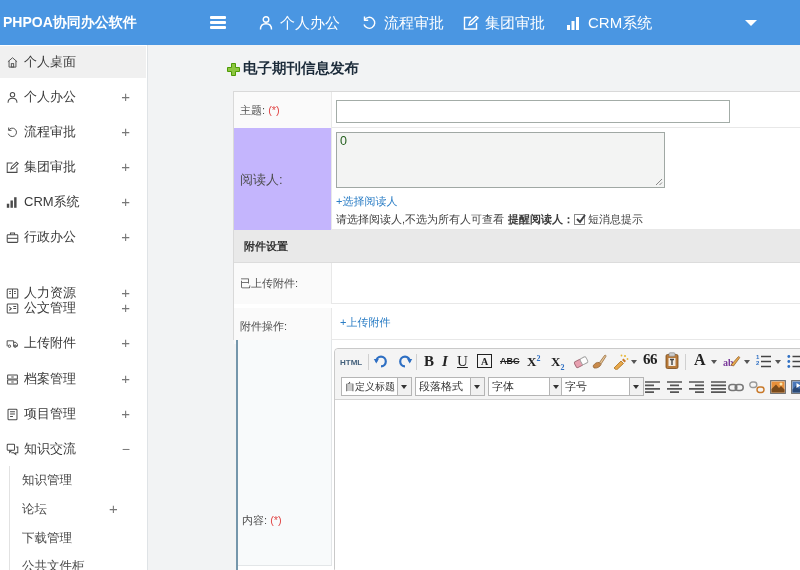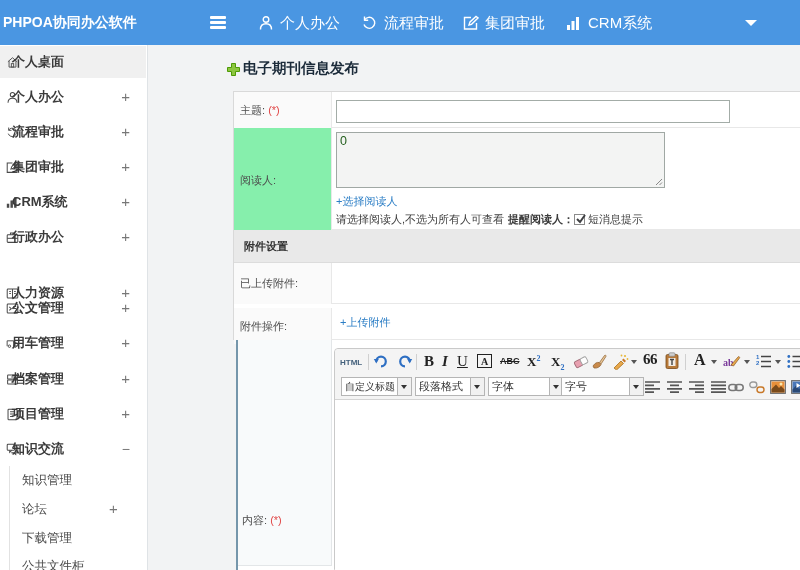--- a/index.html
+++ b/index.html
@@ -13,21 +13,21 @@
 .burger { position:absolute; left:210px; top:16px; width:16px; height:13px; }
 .burger i { display:block; height:2.6px; background:#fff; margin-bottom:2.4px; border-radius:1px; }
 .navitem { position:absolute; top:0; height:45px; line-height:45px; color:#fff; font-size:15px; }
 .navitem svg { vertical-align:-3px; margin-right:6px; }
 .caret { position:absolute; top:20px; width:0; height:0; border-left:6px solid transparent; border-right:6px solid transparent; border-top:6.5px solid #fff; }
 
 
 .sidebar { position:absolute; left:0; top:45px; width:148px; height:525px; background:#fff; border-right:1px solid #dfe3e6; }
 .sitem { position:absolute; left:0; width:146px; height:32px; line-height:32px; color:#3a3a3a; font-size:13px; }
 .sitem svg { position:absolute; left:6px; top:10px; width:13px; height:13px; }
-.sitem .txt { position:absolute; left:12px;font-weight:bold; }
+.sitem .txt { position:absolute; left:24px; }
 .sitem .pm { position:absolute; right:16px; top:0; color:#777; font-size:15px; font-weight:400; }
 .sitem.active { background:#f0f0f0; }
 .ssub { position:absolute; left:22px; height:20px; line-height:20px; color:#4a4a4a; font-size:12.5px; }
 
 
 .ti { position:absolute; top:4px; color:#222; }
 .tserif { font-family:"Liberation Serif", serif; }
 .tsep { position:absolute; top:5px; width:1px; height:16px; background:#d0d0d0; }
 .tarr { position:absolute; top:11px; width:0; height:0; border-left:3.5px solid transparent; border-right:3.5px solid transparent; border-top:4px solid #555; }
 .tsel { position:absolute; top:2px; height:19px; background:#fff; border:1px solid #b5b5b5; font-size:11px; color:#333; line-height:17px; padding-left:3px; white-space:nowrap; overflow:hidden; }
@@ -138,21 +138,21 @@
     <span class="txt">公文管理</span>
       <span class="pm">+</span>
   </div>
   <div class="sitem" style="top:282px;">
     <svg width="17" height="16" viewBox="0 0 17 16" fill="none" stroke="#4a4a4a" stroke-width="1.25">
         <path d="M1.5 11.5 L1.5 4.5 L10 4.5 L10 11.5"></path>
         <path d="M10 6.5 L13 6.5 L15 9 L15 11.5 L10 11.5"></path>
         <circle cx="4.5" cy="11.5" r="1.6"></circle>
         <circle cx="12" cy="11.5" r="1.6"></circle>
       </svg>
-    <span class="txt">用车管理</span>
+    <span class="txt">上传附件</span>
       <span class="pm">+</span>
   </div>
   <div class="sitem" style="top:318px;">
     <svg width="16" height="16" viewBox="0 0 16 16" fill="none" stroke="#4a4a4a" stroke-width="1.25">
         <rect x="2" y="2.5" width="12" height="5" rx="0.5"></rect>
         <rect x="2" y="8.5" width="12" height="5" rx="0.5"></rect>
         <path d="M6.5 5 L9.5 5 M6.5 11 L9.5 11"></path>
       </svg>
     <span class="txt">档案管理</span>
       <span class="pm">+</span>
@@ -189,21 +189,21 @@
 <div class="abs" style="left:243px; top:59px; font-size:14.5px; font-weight:bold; color:#1c2b3a;">电子期刊信息发布</div>
 
 <div class="abs" style="left:233px; top:91px; width:572px; border-top:1px solid #d9d9d9; border-left:1px solid #d9d9d9; background:#fff;">
 
   <div style="position:relative; height:36px; border-bottom:1px solid #e8e8e8;">
     <div style="position:absolute; left:0; top:0; width:98px; height:36px; background:#fafafa; border-right:1px solid #e8e8e8; line-height:36px; font-size:11px; color:#4c4c4c; padding-left:6px;">主题: <span style="color:#e14848;">(*)</span></div>
     <div style="position:absolute; left:102px; top:8px; width:394px; height:23px; border:1px solid #a3aca7; background:#fff;"></div>
   </div>
 
   <div style="position:relative; height:102px; border-bottom:1px solid #e8e8e8;">
-    <div style="position:absolute; left:0; top:0; width:98px; height:102px; background:#86efac; border-right:1px solid #e8e8e8; line-height:104px; font-size:11px; color:#4c4c4c; padding-left:6px;">阅读人:</div>
+    <div style="position:absolute; left:0; top:0; width:98px; height:102px; background:#c4b5fd; border-right:1px solid #e8e8e8; line-height:104px; font-size:13px; color:#4c4c4c; padding-left:6px;">阅读人:</div>
     <div style="position:absolute; left:102px; top:4px; width:329px; height:56px; border:1px solid #a0a8a4; background:#f3f4f3; font-size:12.5px; color:#24601f; padding:1px 3px;">0
       <svg style="position:absolute; right:1px; bottom:1px;" width="8" height="8" viewBox="0 0 8 8">
           <path d="M7 1 L1 7 M7 4.5 L4.5 7" stroke="#888" stroke-width="1"></path>
         </svg>
     </div>
     <div style="position:absolute; left:102px; top:65px; height:16px; line-height:16px; font-size:11px; color:#2a7dc5;">+选择阅读人</div>
     <div style="position:absolute; left:274px; top:83px; height:16px; line-height:16px; font-size:11px; color:#3c3c3c;"><b>提醒阅读人：</b><span style="display:inline-block; width:11px; height:11px; border:1px solid #8b8b8b; background:#fff; vertical-align:-2px; position:relative;"><svg style="position:absolute;left:0;top:-2px;" width="12" height="12" viewBox="0 0 12 12">
             <path d="M2 6 L5 9 L10 2" stroke="#3f4043" stroke-width="2" fill="none"></path>
           </svg></span> 短消息提示</div>
     <div style="position:absolute; left:102px; top:83px; height:16px; line-height:16px; font-size:11px; color:#3c3c3c;">请选择阅读人,不选为所有人可查看</div>

